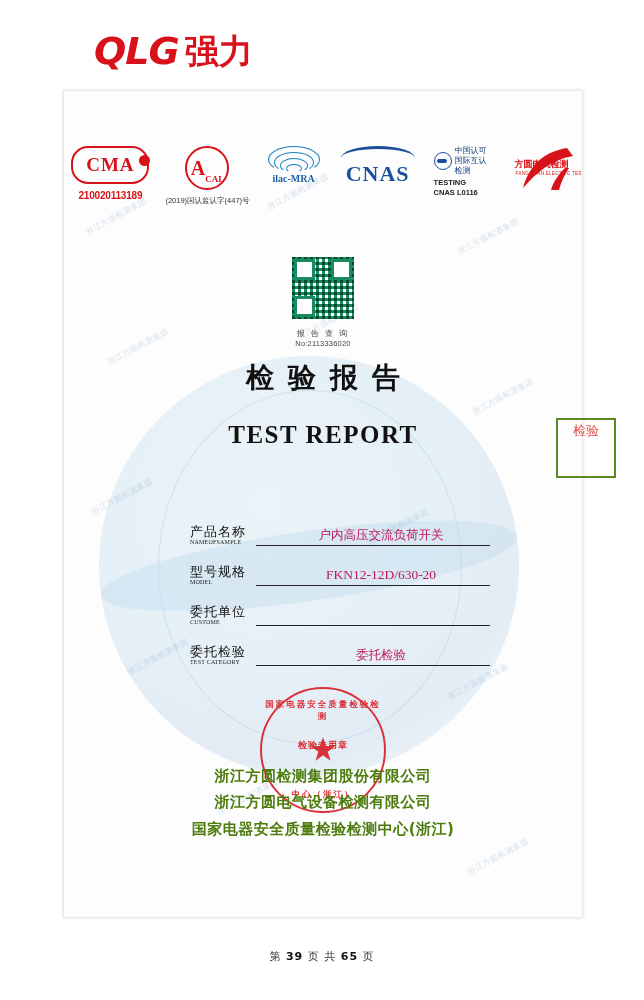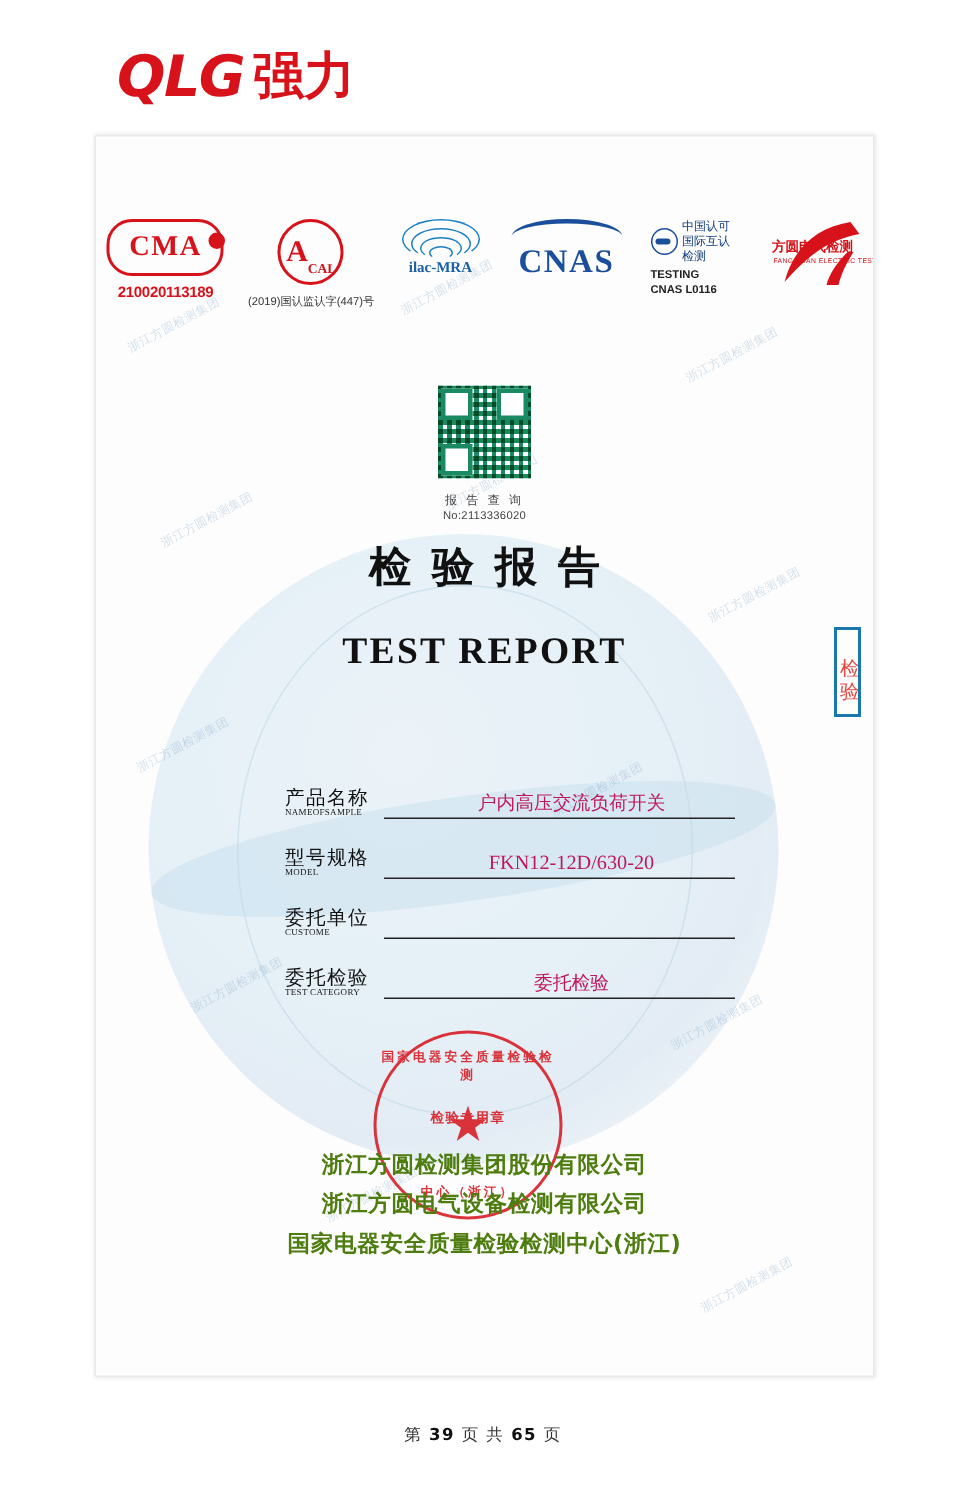--- a/index.html
+++ b/index.html
@@ -12,21 +12,21 @@
     height: 1000px;
     position: relative;
     font-family: "Liberation Sans", sans-serif;
     overflow: hidden;
   }
 
   
   .brand {
     position: absolute;
     top: 32px;
-    left: 78px;
+    left: 94px;
     display: flex;
     align-items: center;
     gap: 6px;
   }
   .brand-qlg {
     font-family: "DejaVu Sans", sans-serif;
     font-weight: bold;
     font-style: italic;
     font-size: 38px;
     letter-spacing: -1px;
@@ -405,21 +405,21 @@
     font-family: "DejaVu Sans", sans-serif;
   }
   .field-value.serif {
     font-family: "Liberation Serif", serif;
     font-size: 13.5px;
   }
 
   
   .seal {
     position: absolute;
-    left: 185px;
+    left: 196px;
     top: 596px;
     width: 122px;
     height: 122px;
     border: 2.5px solid #d8121a;
     border-radius: 50%;
     opacity: .85;
   }
   .seal:before {
     content: "";
     position: absolute;
@@ -469,28 +469,28 @@
     color: #4d7c0f;
     line-height: 1.75;
     letter-spacing: .5px;
   }
 
   
   .side-stamp {
     position: absolute;
     left: 556px;
     top: 418px;
-    width: 18px;
+    width: 60px;
     height: 60px;
-    border: 2px solid #0369a1;
+    border: 2px solid #4d7c0f;
     color: #e0342c;
     font-size: 13px;
     font-family: "DejaVu Sans", sans-serif;
     line-height: 1.15;
-    padding: 20px 2px;
+    padding: 4px 2px;
     box-sizing: border-box;
     text-align: center;
     opacity: .9;
     overflow: hidden;
   }
 
   
   .footer {
     position: absolute;
     left: 0;

